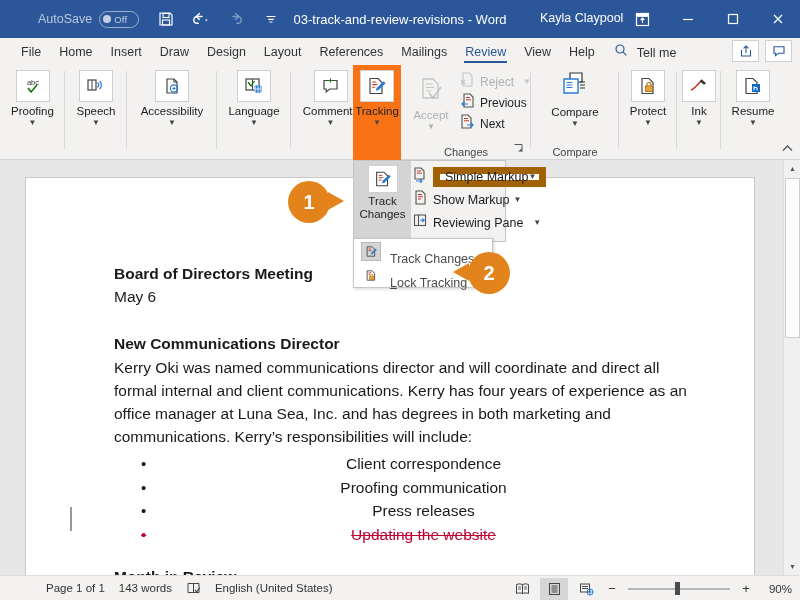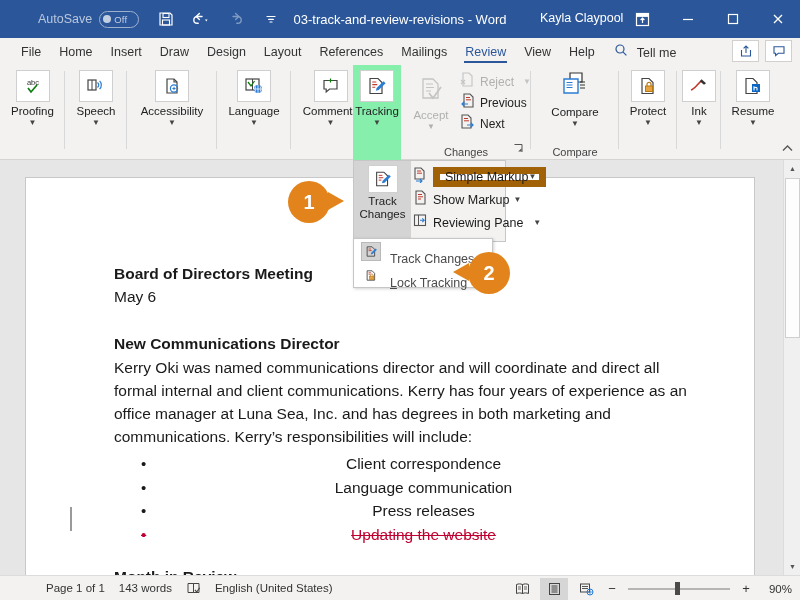--- a/index.html
+++ b/index.html
@@ -369,21 +369,21 @@
               <path d="M5 5.5h13v8.5h-7.4l-3.4 3v-3H5z" fill="none" stroke="#444" stroke-width="1.2"></path>
               <path d="M11.5 3.5v4M9.5 5.5h4" stroke="#107c10" stroke-width="1.2"></path>
             </svg>
         </span>
         <span class="lbl">Comments</span>
         <span class="caret-dn">▼</span>
       </div>
       <span class="sep"></span>
     </div>
 
-    <div class="rgroup" style="left:353px;width:48px;background:#86efac">
+    <div class="rgroup" style="left:353px;width:48px;background:#f97316">
       <div class="bigbtn">
         <span class="icobox">
           <svg width="24" height="22" viewBox="0 0 24 22">
               <path d="M5 3.5h8l4 4v11H5z" fill="none" stroke="#444" stroke-width="1.2"></path>
               <path d="M7.3 7h4M7.3 9.6h5M7.3 12.2h3" stroke="#c0392b" stroke-width="1.1"></path>
               <path d="M18.5 6.2 11.6 13l-.7 2.8 2.8-.8 6.9-6.8z" fill="#2b7cd3"></path>
             </svg>
         </span>
         <span class="lbl">Tracking</span>
         <span class="caret-dn">▼</span>
@@ -513,21 +513,21 @@
 
   <div class="docarea">
     <div class="page">
       <div class="doc-body">
         <div class="h-bold">Board of Directors Meeting</div>
         <div class="p-norm">May 6</div>
         <div class="sec-head">New Communications Director</div>
         <div class="p-norm">Kerry Oki was named communications director and will coordinate and direct all formal internal and client communications. Kerry has four years of experience as an office manager at Luna Sea, Inc. and has degrees in both marketing and communications. Kerry’s responsibilities will include:</div>
         <ul class="bl">
           <li>Client correspondence</li>
-          <li>Language communication</li>
+          <li>Proofing communication</li>
           <li>Press releases</li>
           <li class="deleted">Updating the website</li>
         </ul>
         <div class="sec-head" style="margin-top:19px">Month in Review</div>
       </div>
     </div>
     <div class="changebar" style="top:347px"></div>
   </div>
 
   <div class="vscroll">

